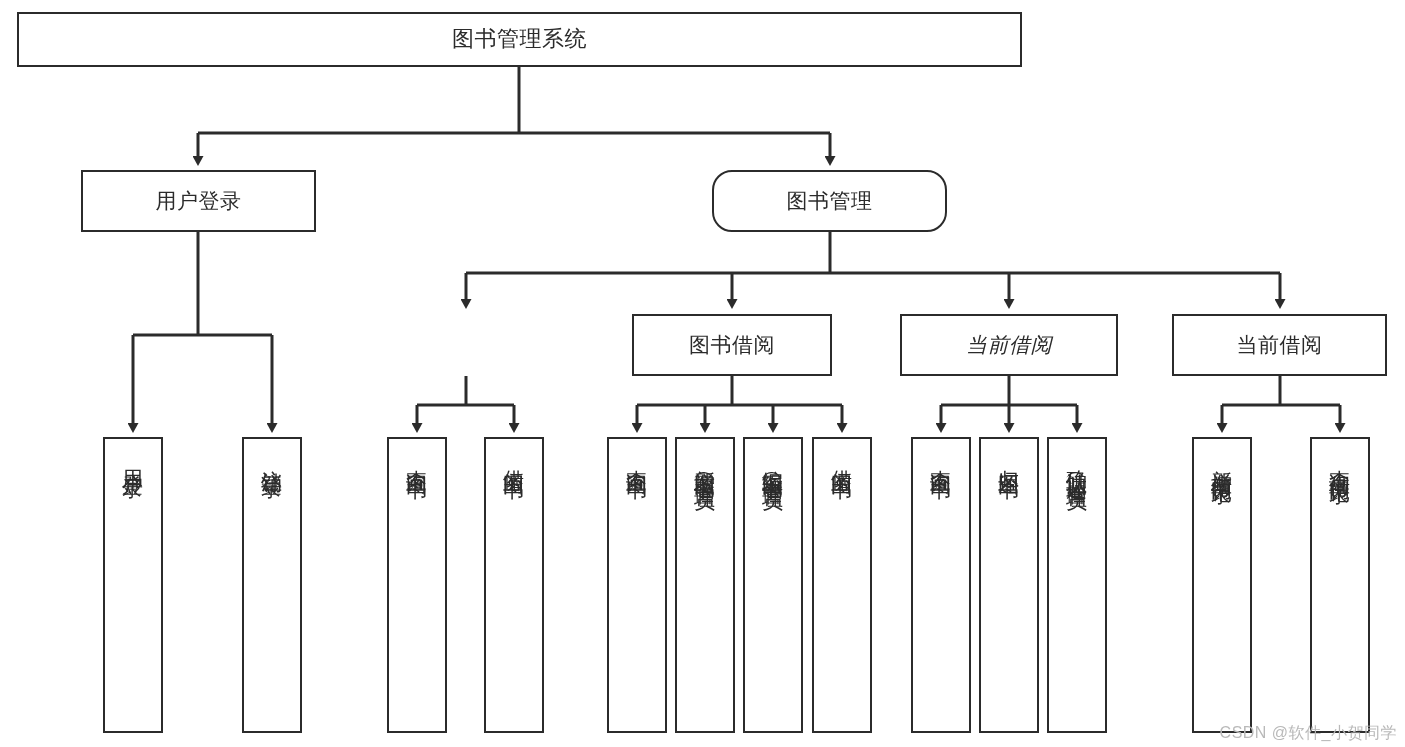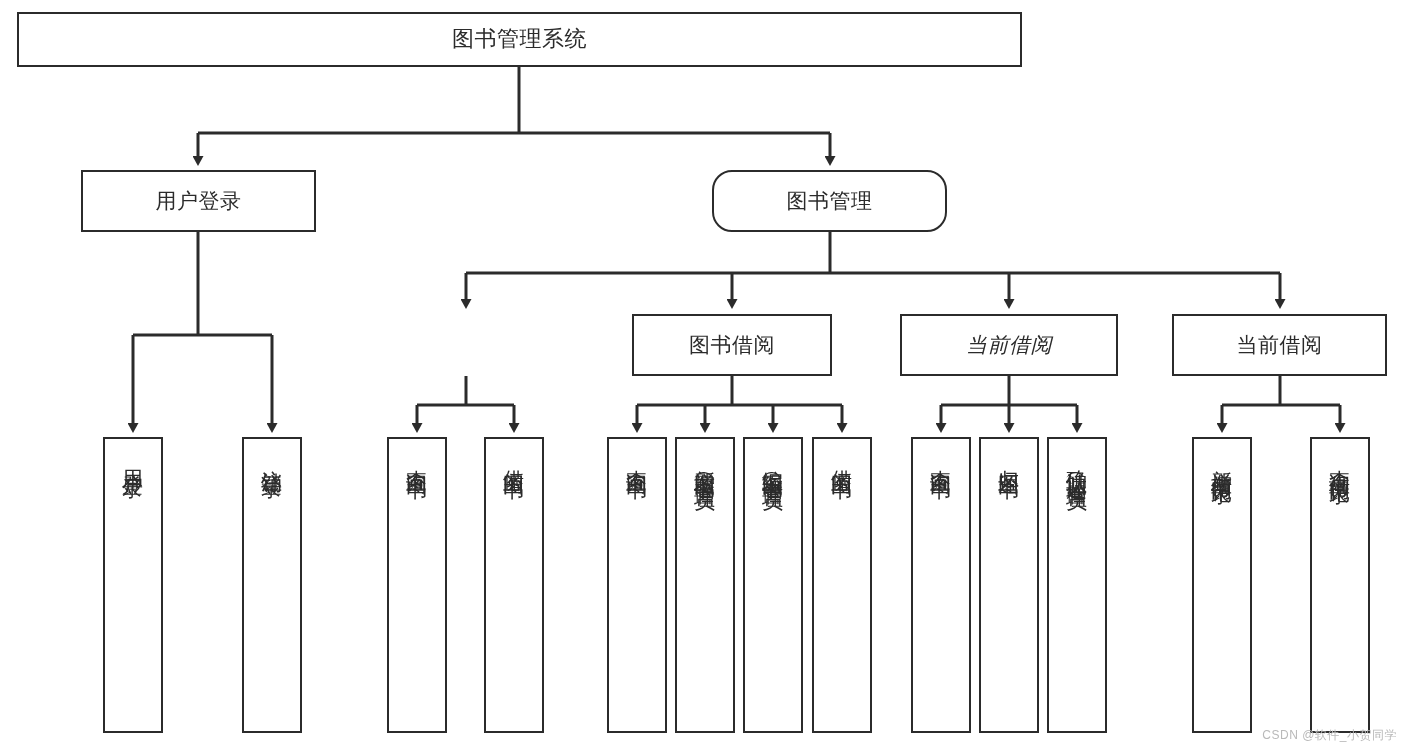--- a/index.html
+++ b/index.html
@@ -58,21 +58,21 @@
     line-height: 1;
     max-height: 268px;
   }
   .node.root .node-label {
     font-size: 22px;
   }
   #watermark {
     position: absolute;
     right: 8px;
     bottom: 3px;
-    font-size: 12px;
+    font-size: 16px;
     color: #b9b9b9;
     letter-spacing: 0.5px;
     z-index: 5;
     white-space: nowrap;
   }
 </style>
 </head>
 <body>
 
 <div id="diagram-root">

